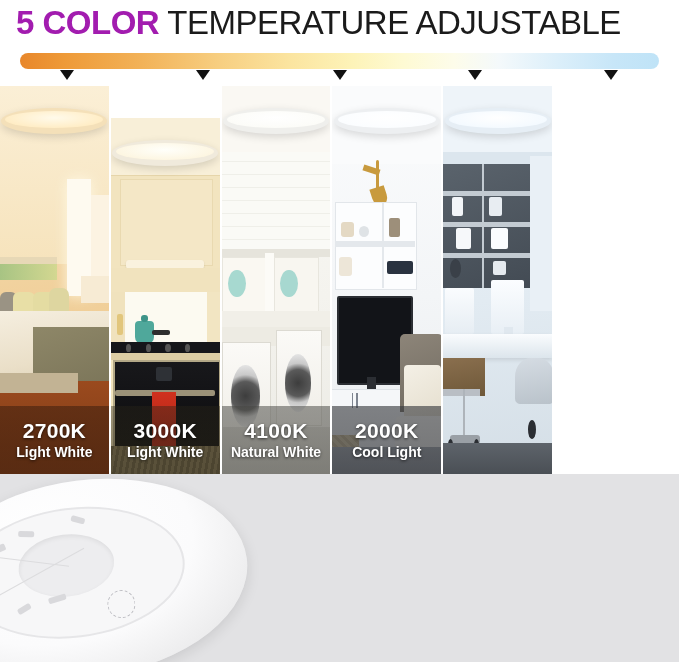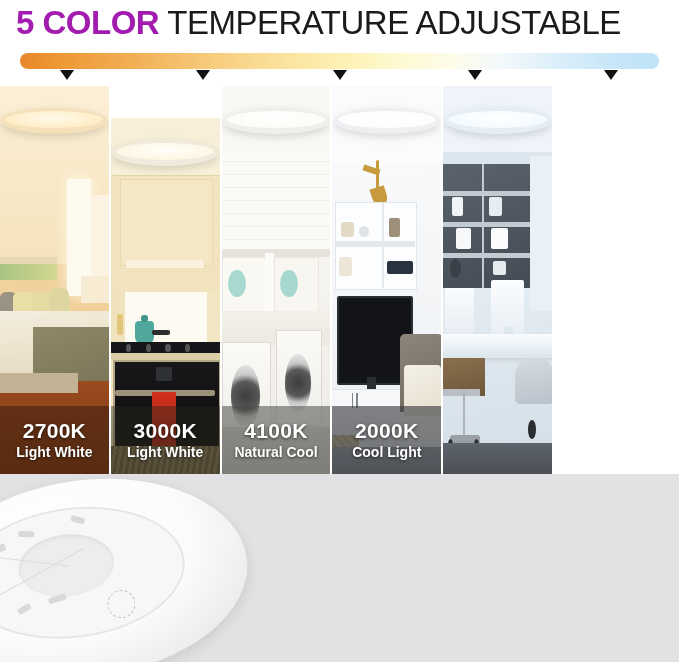--- a/index.html
+++ b/index.html
@@ -193,21 +193,21 @@
       <div class="sc" style="left:0;top:66%;width:44%;height:24%;background:linear-gradient(180deg,#FBFAF7 0%,#F0EEE8 100%);border:1px solid #DCDAD2;"></div>
       <div class="sc" style="left:50%;top:63%;width:40%;height:24%;background:linear-gradient(180deg,#FBFAF7 0%,#F0EEE8 100%);border:1px solid #DCDAD2;"></div>
       <div class="sc" style="left:9%;top:72%;width:26%;height:16%;border-radius:50%;background:radial-gradient(circle,#3D3D3D 0%,#5A5A5A 42%,#C9C9C9 62%,#EDEDED 100%);"></div>
       <div class="sc" style="left:58%;top:69%;width:24%;height:15%;border-radius:50%;background:radial-gradient(circle,#3D3D3D 0%,#5A5A5A 42%,#C9C9C9 62%,#EDEDED 100%);"></div>
       <div class="sc" style="left:0;top:88%;width:100%;height:12%;background:linear-gradient(180deg,#DAD8D2 0%,#C9C7C1 100%);"></div>
       <div class="lamp" style="background:#EFEFEC;">
         <div class="lamp-inner" style="background:radial-gradient(ellipse at 50% 40%,#FFFFFF 0%,#FCFCF8 70%,#F3F3EE 100%);"></div>
       </div>
       <div class="caption" style="background:linear-gradient(180deg,rgba(70,70,66,0.52) 0%,rgba(80,80,74,0.62) 100%);">
         <div class="cap-k">4100K</div>
-        <div class="cap-name">Natural Cool</div>
+        <div class="cap-name">Natural White</div>
       </div>
     </div>
 
     <div class="panel" style="background:linear-gradient(175deg,#FBFCFD 0%,#F3F5F7 55%,#E9ECEF 100%);">
       <div class="sc" style="left:0;top:0;width:100%;height:20%;background:#FAFBFC;"></div>
       <div class="sc" style="left:40%;top:19%;width:3%;height:9%;background:#C89A3E;border-radius:2px;"></div>
       <div class="sc" style="left:28%;top:21%;width:16%;height:1.5%;background:#C89A3E;transform:rotate(18deg);"></div>
       <div class="sc" style="left:36%;top:26%;width:14%;height:5%;background:#C89A3E;border-radius:0 0 50% 50%;transform:rotate(-18deg);"></div>
       <div class="sc" style="left:2%;top:30%;width:74%;height:22%;background:#FCFDFE;border:1px solid #E2E6EA;"></div>
       <div class="sc" style="left:2%;top:40%;width:74%;height:1.6%;background:#E4E8EC;"></div>

